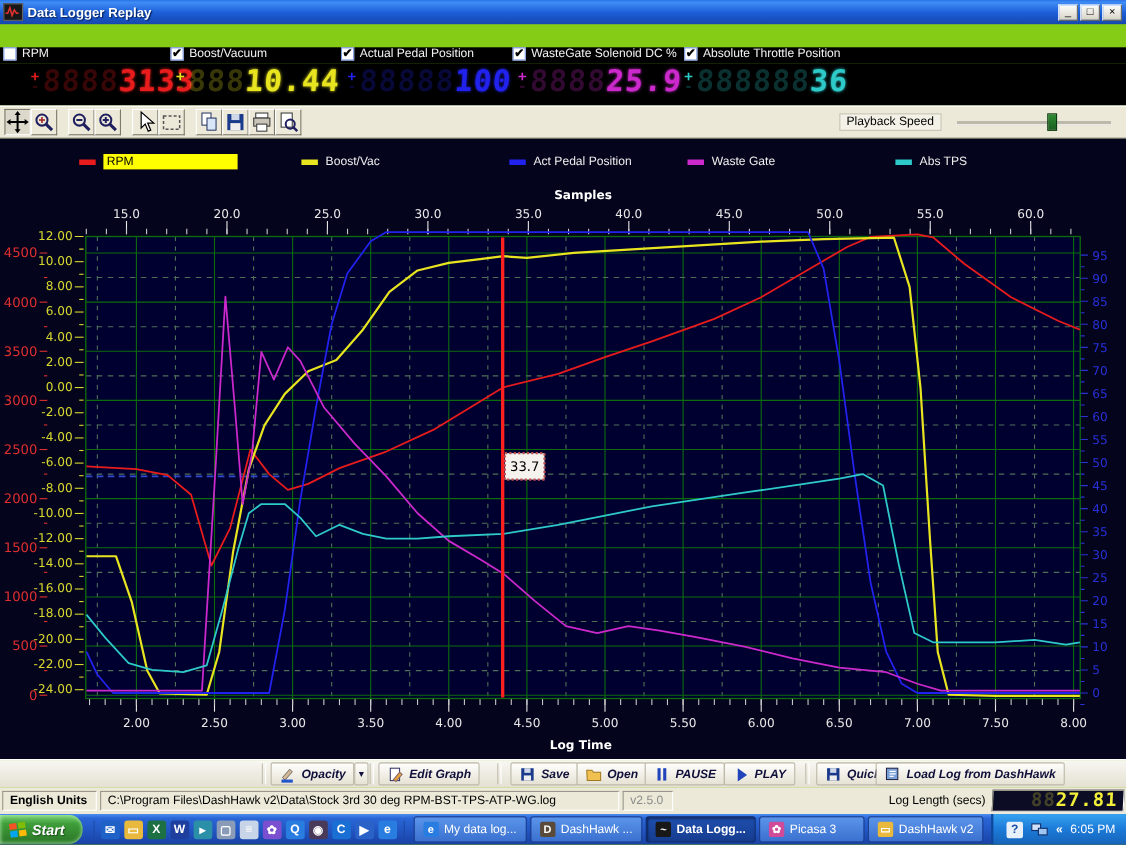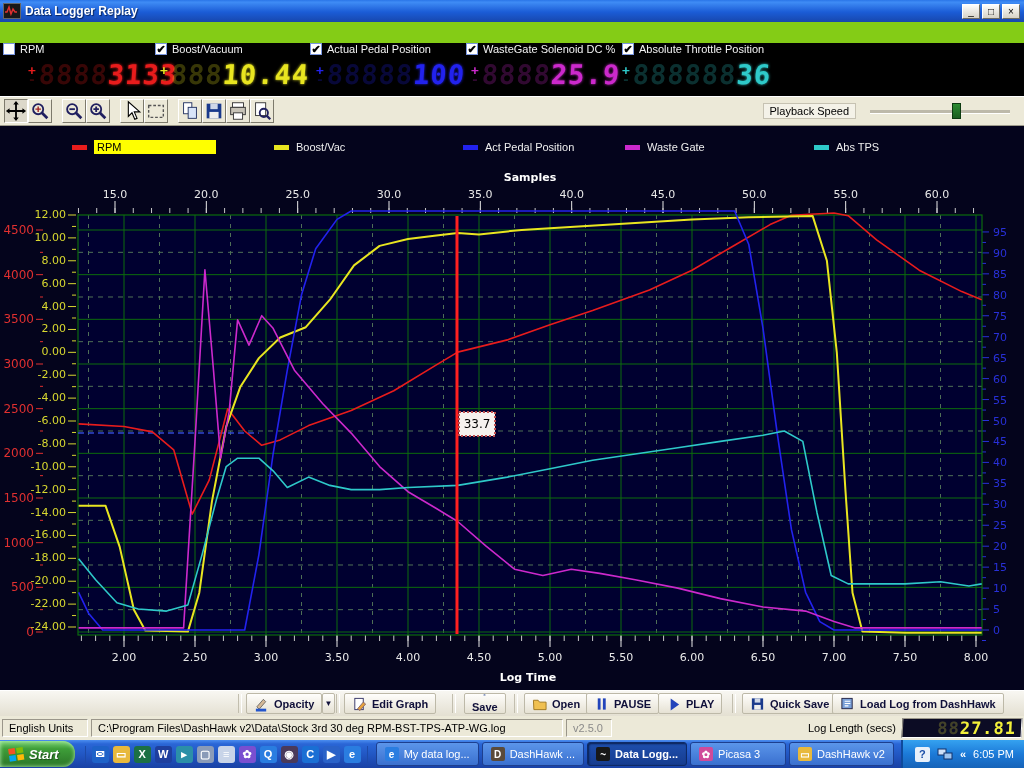--- a/index.html
+++ b/index.html
@@ -46,21 +46,21 @@
                 border:1px solid #0c3a10;box-sizing:border-box;}
   
   .chart-panel{position:absolute;left:0;top:126px;width:1024px;height:564px;background:#04041c;}
   .legend-item{position:absolute;top:13px;height:16px;display:flex;align-items:center;gap:7px;}
   .legend-swatch{width:15px;height:5px;}
   .legend-label{font-size:11px;color:#eee;white-space:nowrap;}
   .legend-label.selected{background:#ffff00;color:#000;width:116px;padding:1px 3px;}
   #chart-svg{position:absolute;left:0;top:0;}
   
   .bottom-toolbar{position:absolute;left:0;top:690px;width:1024px;height:26px;background:linear-gradient(#f8f7f2,#e4e0d2);
-                  border-top:1px solid #fff;box-sizing:border-box;}
+                  border-top:1px solid #fff;box-sizing:border-box;font-style:italic;}
   .bt-btn{position:absolute;top:2px;height:21px;display:flex;align-items:center;gap:5px;padding:0 7px;
           font-size:11px;font-weight:bold;color:#10103a;background:linear-gradient(#fffefc,#e6e2d4);
           border:1px solid #bdb9a8;border-radius:2px;box-sizing:border-box;white-space:nowrap;}
   .bt-sep{position:absolute;top:3px;width:2px;height:19px;border-left:1px solid #c2beae;border-right:1px solid #fff;}
   .bt-arrow{position:absolute;top:2px;height:21px;width:13px;font-size:8px;display:flex;align-items:center;
             justify-content:center;color:#10103a;background:linear-gradient(#fffefc,#e6e2d4);
             border:1px solid #bdb9a8;border-radius:2px;box-sizing:border-box;}
   
   .statusbar{position:absolute;left:0;top:716px;width:1024px;height:24px;background:#ece9d8;display:flex;
              align-items:center;padding:0 2px;box-sizing:border-box;gap:3px;}
@@ -669,21 +669,21 @@
         <span>Opacity</span>
       </div>
       <div class="bt-arrow" style="left: 322px;">▼</div>
       <div class="bt-btn" style="left: 344px;">
         <svg width="15" height="16" viewBox="0 0 16 16">
           <rect x="3" y="2" width="9" height="12" fill="#fff" stroke="#336"></rect>
           <path d="M6 13l6-7 2.5 2-6 7z" fill="#e8a33d" stroke="#866"></path>
         </svg>
         <span>Edit Graph</span>
       </div>
-      <div class="bt-btn" style="left: 464px; flex-direction: column;">
+      <div class="bt-btn" style="left: 464px;">
         <svg width="15" height="16" viewBox="0 0 16 16">
           <rect x="2" y="2" width="12" height="12" fill="#1a3a8c"></rect>
           <rect x="5" y="2" width="6" height="4.5" fill="#cfd8e8"></rect>
           <rect x="4.5" y="9" width="7" height="5" fill="#eee"></rect>
         </svg>
         <span>Save</span>
       </div>
       <div class="bt-btn" style="left: 524px;">
         <svg width="15" height="16" viewBox="0 0 16 16">
           <path d="M1.5 4h5l1.5 2h7v8h-13z" fill="#f0c050" stroke="#a07820"></path>
@@ -704,31 +704,31 @@
         <span>PLAY</span>
       </div>
       <div class="bt-btn" style="left: 742px;">
         <svg width="15" height="16" viewBox="0 0 16 16">
           <rect x="2" y="2" width="12" height="12" fill="#1a3a8c"></rect>
           <rect x="5" y="2" width="6" height="4.5" fill="#cfd8e8"></rect>
           <rect x="4.5" y="9" width="7" height="5" fill="#eee"></rect>
         </svg>
         <span>Quick Save</span>
       </div>
-      <div class="bt-btn" style="left: 832px;">
+      <div class="bt-btn" style="left: 796px;">
         <svg width="15" height="16" viewBox="0 0 16 16">
           <rect x="2" y="2" width="11" height="11" fill="#7aa0d8" stroke="#224"></rect>
           <path d="M5 5h6M5 7.5h6M5 10h4" stroke="#fff" stroke-width="1.2"></path>
         </svg>
         <span>Load Log from DashHawk</span>
       </div>
     </div>
 
   <div class="statusbar">
-    <div class="sb-panel" style="width:86px;font-weight:normal;">English Units</div>
+    <div class="sb-panel" style="width:86px;font-weight:bold;">English Units</div>
     <div class="sb-panel" style="width:472px;">C:\Program Files\DashHawk v2\Data\Stock 3rd 30 deg RPM-BST-TPS-ATP-WG.log</div>
     <div class="sb-panel" style="width:46px;color:#8a8a8a;">v2.5.0</div>
     <div style="margin-left:auto;display:flex;align-items:center;gap:6px;">
       <span style="font-size:11px;color:#000;padding-left:48px;">Log Length (secs)</span>
       <div class="sb-lcd" style="width:120px;">
         <span class="lcd-dim">88</span>
         <span>27.81</span>
       </div>
     </div>
   </div>

